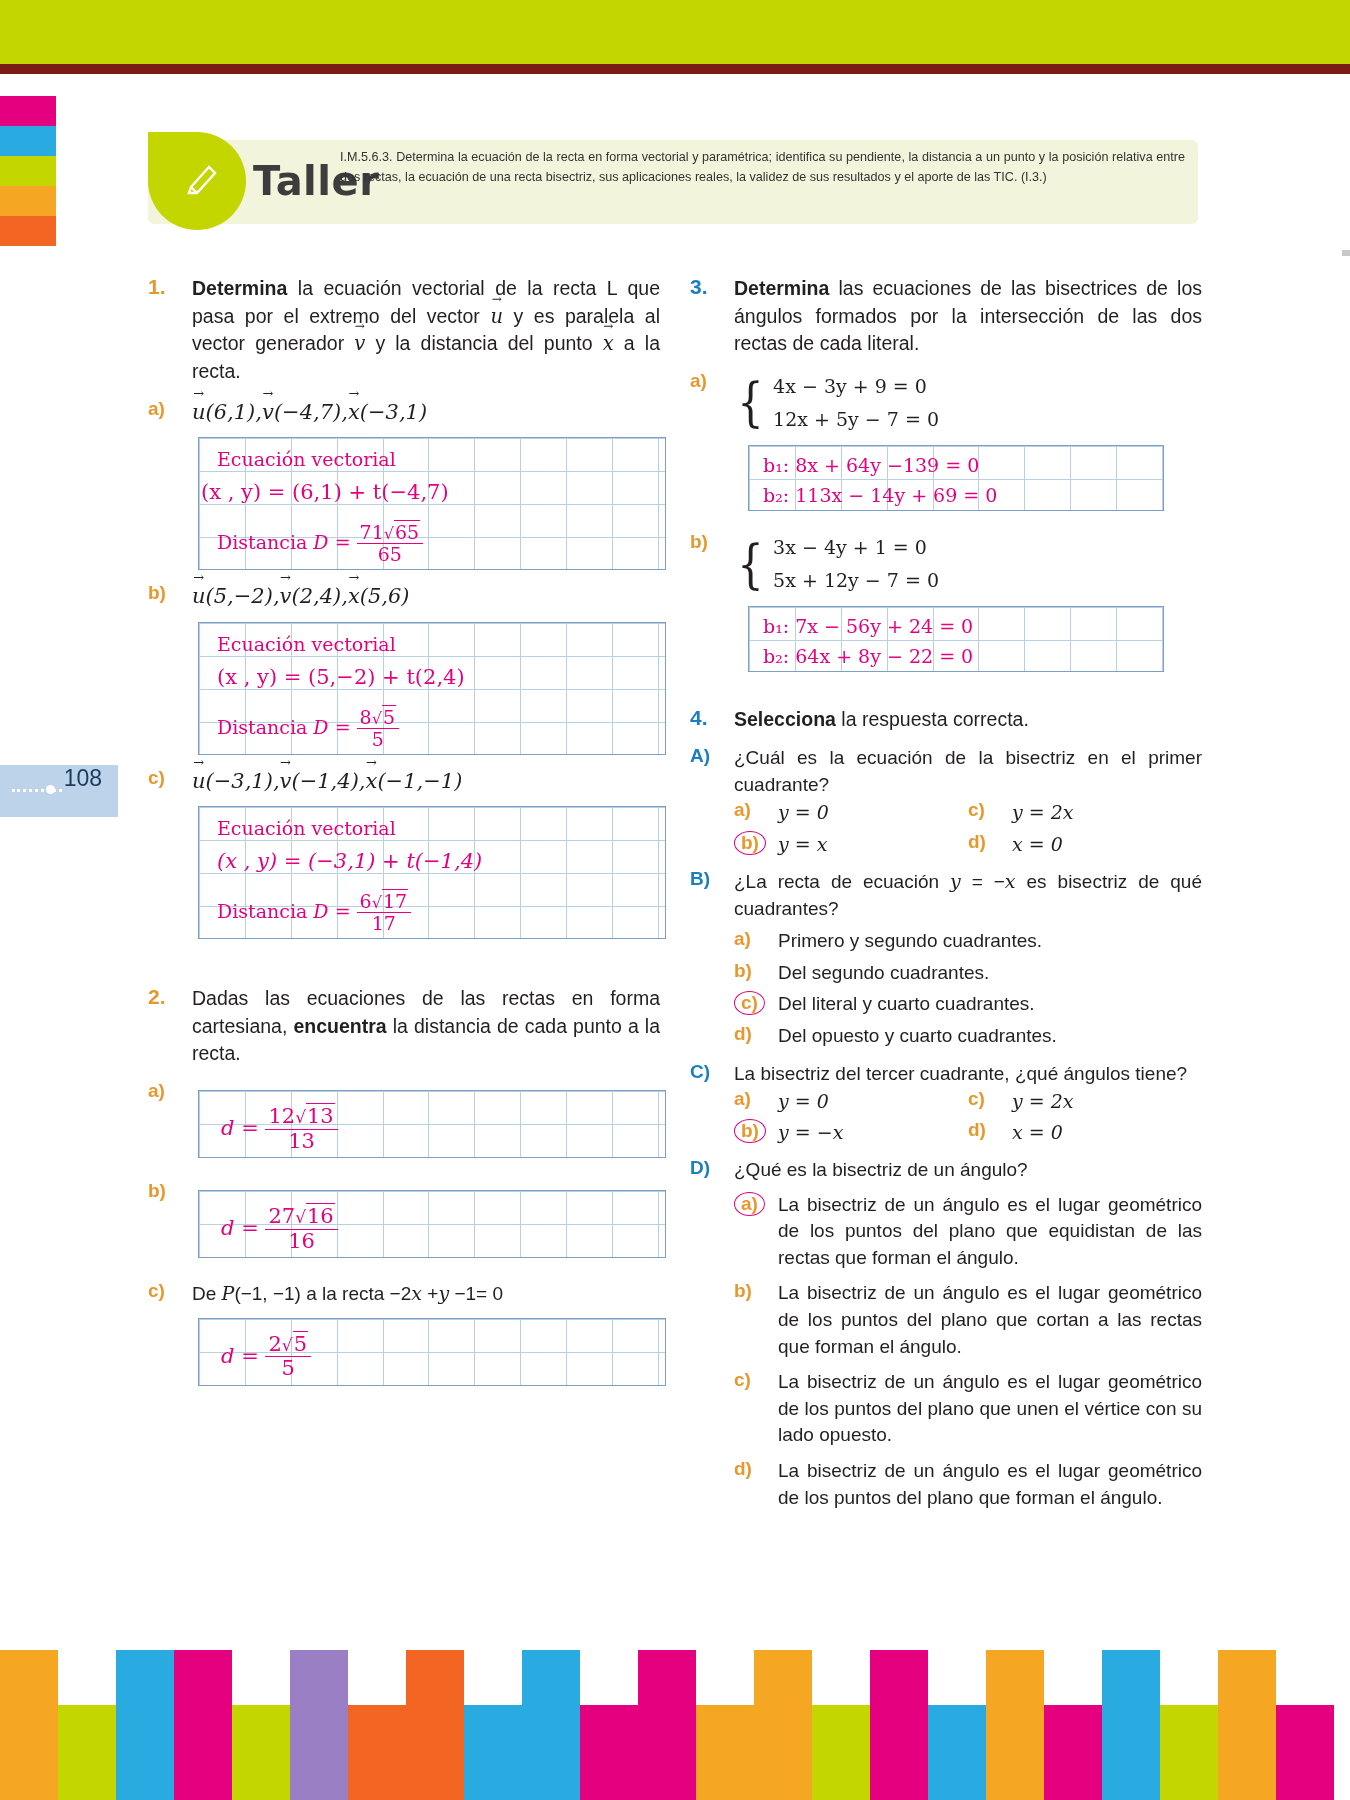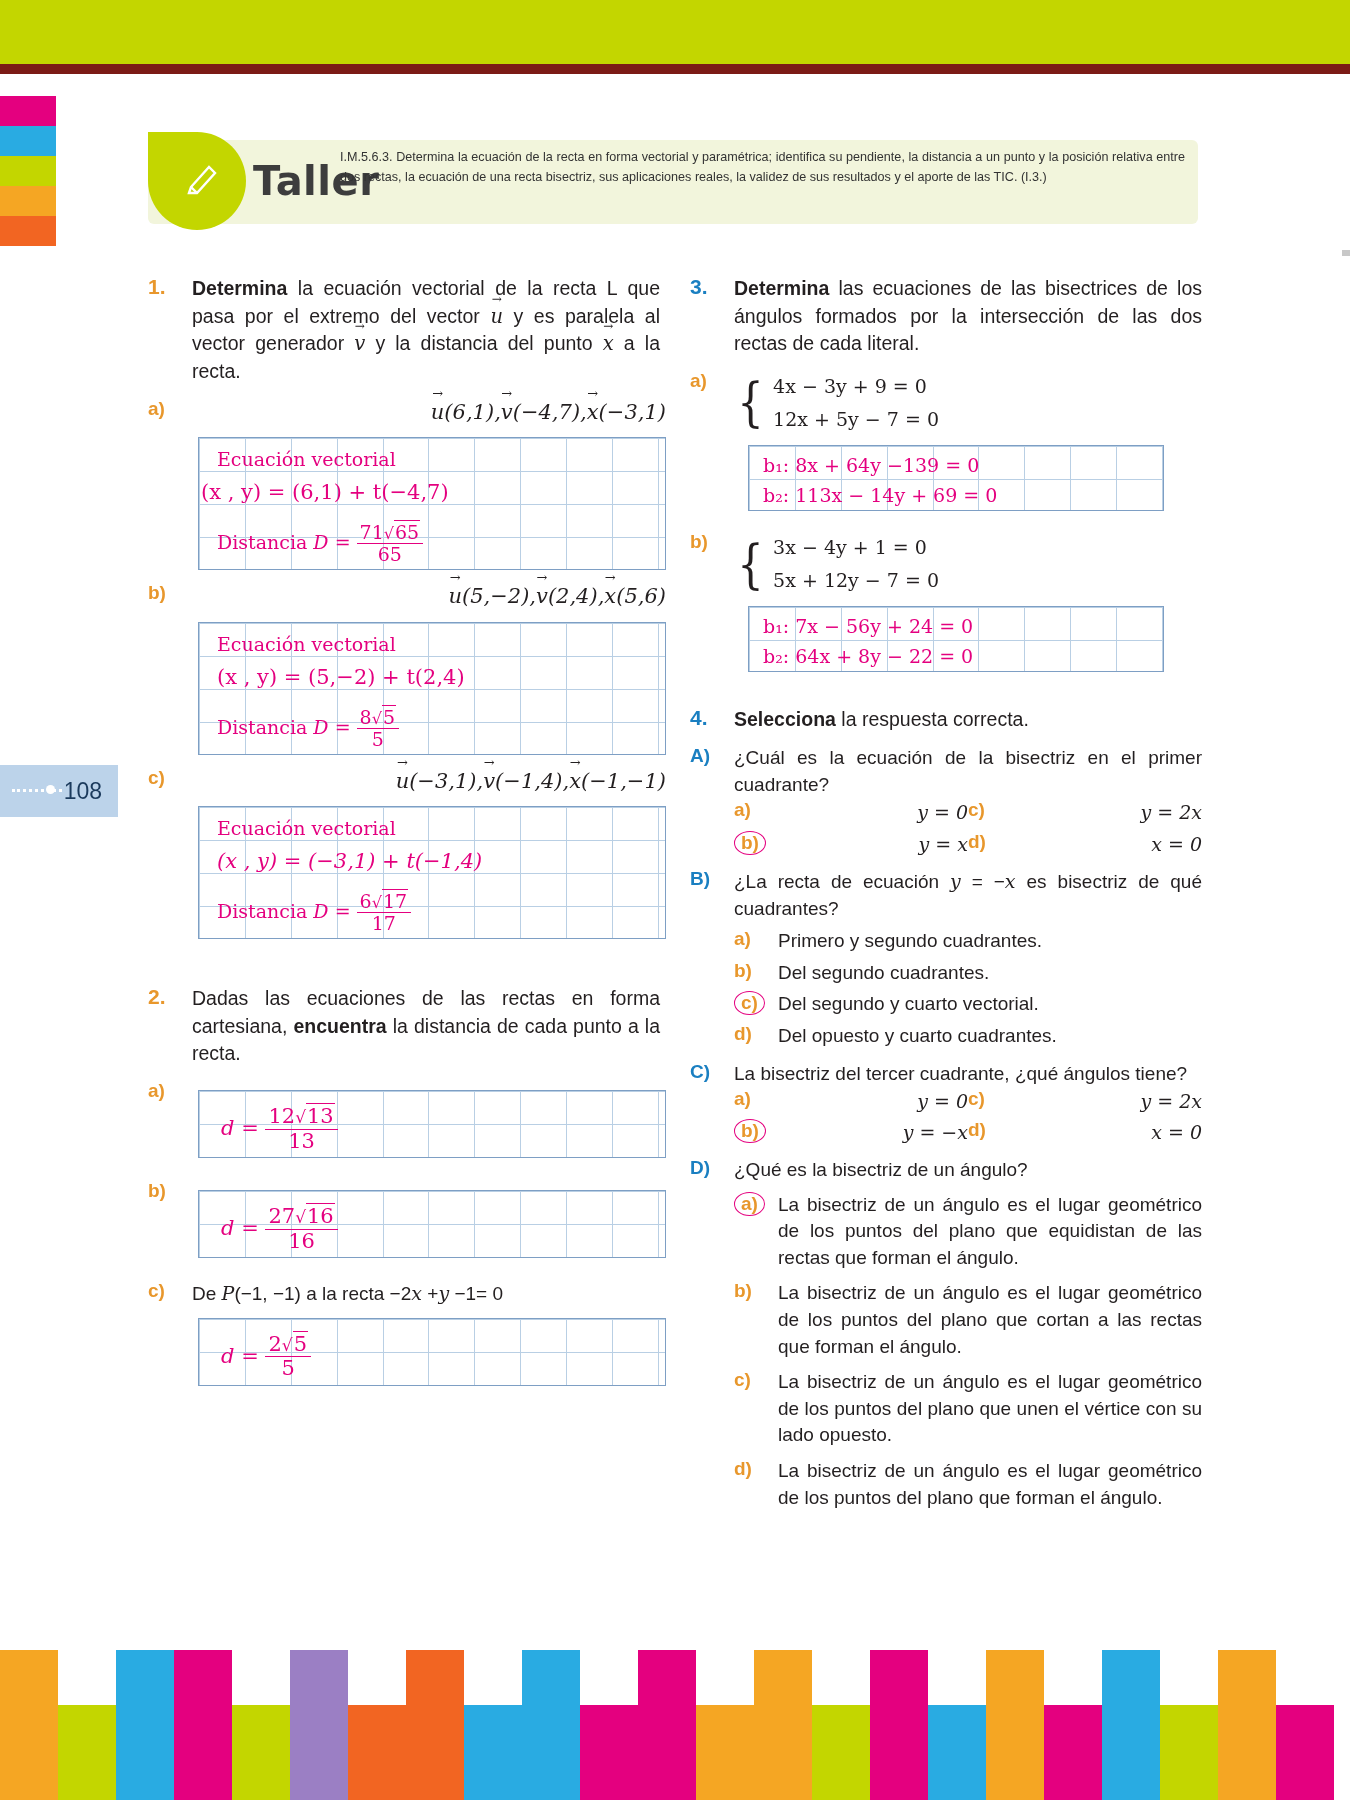--- a/index.html
+++ b/index.html
@@ -14,21 +14,21 @@
   }
   
   .top-green { position:absolute; left:0; top:0; width:1350px; height:64px; background:#c3d600; }
   .top-darkbar { position:absolute; left:0; top:64px; width:1350px; height:10px; background:#7b1b16; }
   .left-chips { position:absolute; left:0; top:96px; width:56px; }
   .left-chips div { width:56px; height:30px; }
 
   
   .pagetab {
     position:absolute; left:0; top:765px; width:118px; height:52px;
-    background:#bcd3ea; display:flex; align-items:center; justify-content:flex-end;
+    background:#bcd3ea; display:flex; align-items:flex-start; justify-content:flex-end;
     padding-right:16px; font-size:23px; color:#1b3a5c;
   }
   .pagetab .dots { position:absolute; left:12px; top:24px; width:50px; border-top:3px dotted #ffffff; }
   .pagetab .bullet { position:absolute; left:46px; top:20px; width:9px; height:9px; border-radius:50%; background:#ffffff; }
 
   
   .taller-box {
     position:absolute; left:148px; top:140px; width:1050px; height:84px;
     background:#f2f5dc; border-radius:6px;
   }
@@ -58,21 +58,21 @@
   .num { width:44px; flex:0 0 44px; font-size:21px; font-weight:bold; color:#e8972c; }
   .num.blue { color:#1a7fc1; }
   .body { flex:1; font-size:19.5px; line-height:1.42; text-align:justify; }
   .body b { font-weight:bold; }
 
   .sub { display:flex; margin-top:12px; }
   .sublabel { width:44px; flex:0 0 44px; font-size:19px; font-weight:bold; color:#e8972c; }
   .subbody { flex:1; font-size:19px; line-height:1.4; }
 
   
-  .math { font-family:"DejaVu Serif", serif; font-style:italic;text-align:right; }
+  .math { font-family:"DejaVu Serif", serif; font-style:italic; }
   .vec { position:relative; display:inline-block; }
   .vec::after {
     content:"→"; position:absolute; left:0; top:-0.82em; width:100%;
     font-size:.62em; text-align:center; font-style:normal; line-height:1;
   }
   .frac { display:inline-block; vertical-align:middle; text-align:center; line-height:1.12; }
   .frac .nume { display:block; padding:0 3px; border-bottom:1.4px solid #e4007f; }
   .frac .deno { display:block; padding:0 3px; }
   .sqrt { white-space:nowrap; }
   .sqrt .rad { border-top:1.3px solid currentColor; padding:0 1px 0 1px; }
@@ -342,21 +342,21 @@
     <div class="optrow">
         <div class="optlabel">a)</div>
       <div class="opttext">Primero y segundo cuadrantes.</div>
       </div>
     <div class="optrow">
         <div class="optlabel">b)</div>
       <div class="opttext">Del segundo cuadrantes.</div>
       </div>
     <div class="optrow">
         <div class="optlabel"><span class="circled">c)</span></div>
-      <div class="opttext">Del segundo y cuarto vectorial.</div>
+      <div class="opttext">Del literal y cuarto cuadrantes.</div>
       </div>
     <div class="optrow">
         <div class="optlabel">d)</div>
       <div class="opttext">Del opuesto y cuarto cuadrantes.</div>
       </div>
   </div>
 
   <div class="qrow">
     <div class="qlabel">C)</div>
     <div class="qtext">La bisectriz del tercer cuadrante, ¿qué ángulos tiene?</div>

